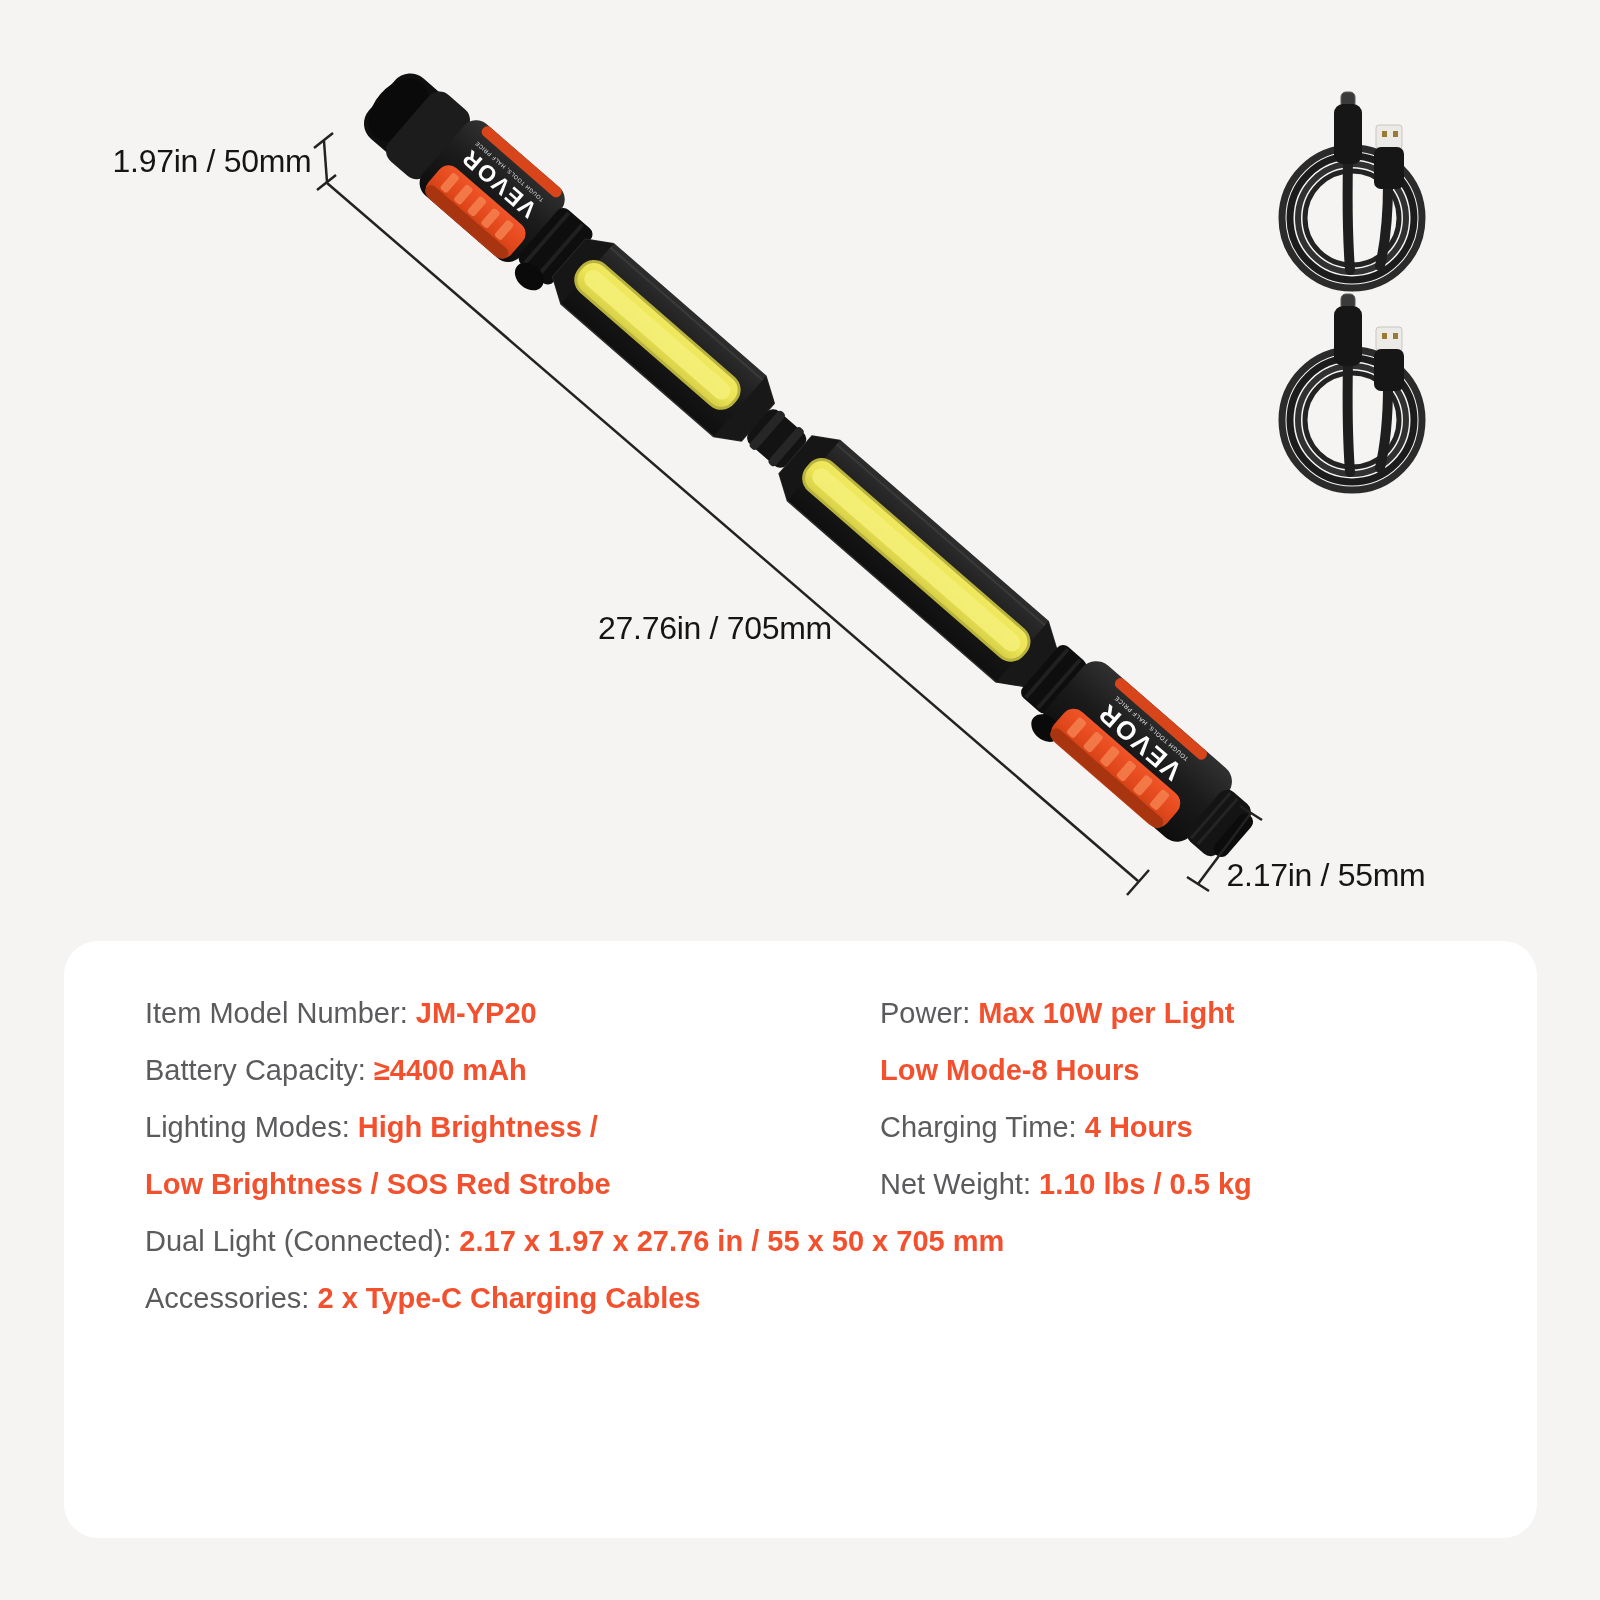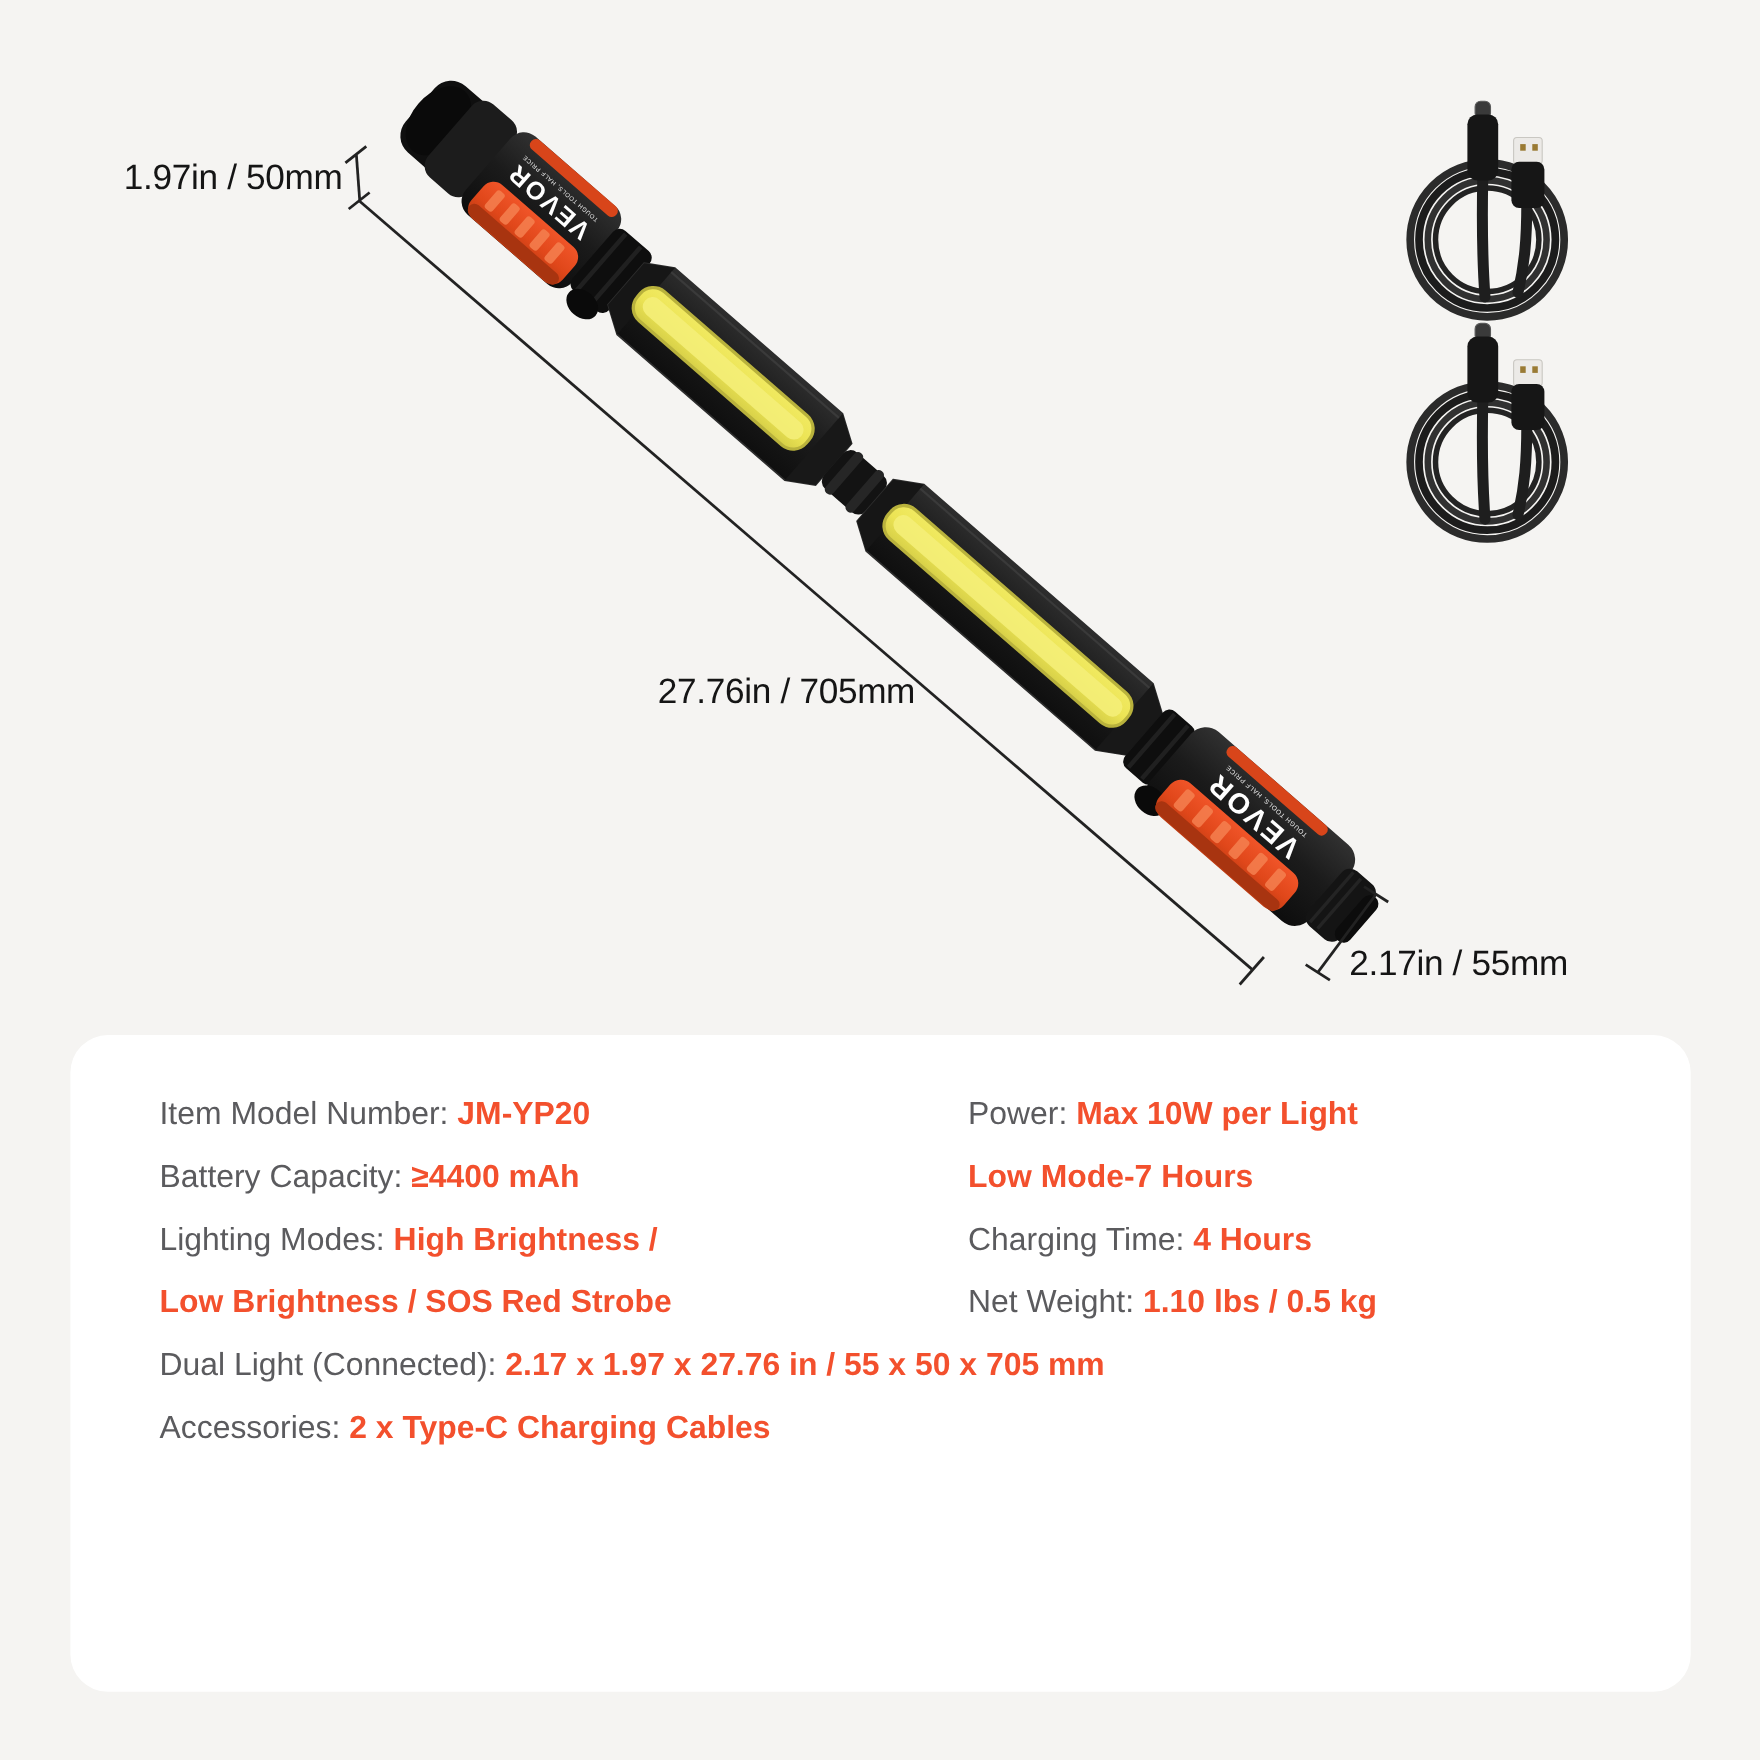--- a/index.html
+++ b/index.html
@@ -187,19 +187,19 @@
       <div class="spec-row"><span class="sl">Item Model Number: </span><span class="sv">JM-YP20</span></div>
       <div class="spec-row"><span class="sl">Battery Capacity: </span><span class="sv">≥4400 mAh</span></div>
       <div class="spec-row"><span class="sl">Lighting Modes: </span><span class="sv">High Brightness /</span></div>
       <div class="spec-row"><span class="sl"></span><span class="sv">Low Brightness / SOS Red Strobe</span></div>
       <div class="spec-row"><span class="sl">Dual Light (Connected): </span><span class="sv">2.17 x 1.97 x 27.76 in / 55 x 50 x 705 mm</span></div>
       <div class="spec-row"><span class="sl">Accessories: </span><span class="sv">2 x Type-C Charging Cables</span></div>
     </div>
 
     <div class="spec-col spec-col-right">
       <div class="spec-row"><span class="sl">Power: </span><span class="sv">Max 10W per Light</span></div>
-      <div class="spec-row"><span class="sl"></span><span class="sv">Low Mode-7 Hours</span></div>
+      <div class="spec-row"><span class="sl"></span><span class="sv">Low Mode-8 Hours</span></div>
       <div class="spec-row"><span class="sl">Charging Time: </span><span class="sv">4 Hours</span></div>
       <div class="spec-row"><span class="sl">Net Weight: </span><span class="sv">1.10 lbs / 0.5 kg</span></div>
     </div>
 
   </div>
 </div>
 
 </body></html>

